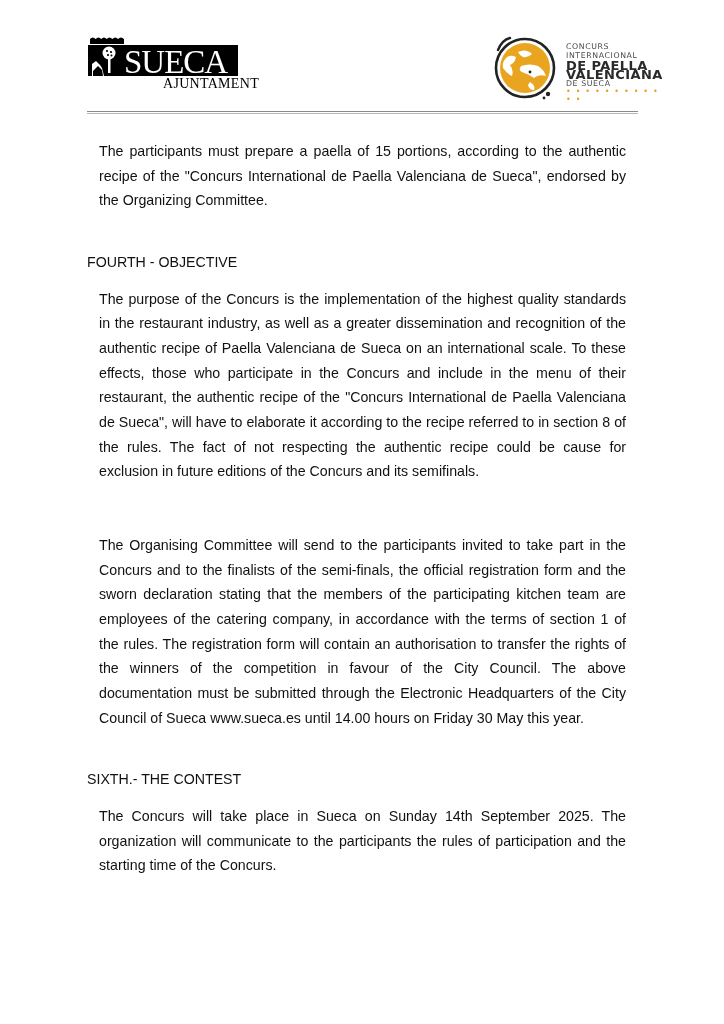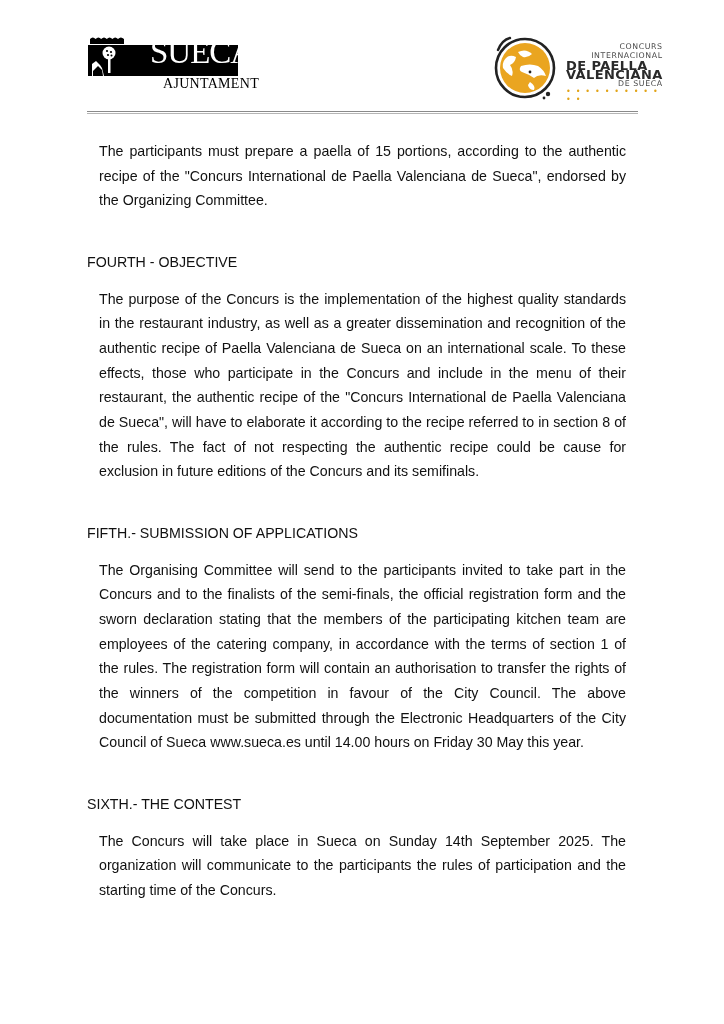--- a/index.html
+++ b/index.html
@@ -3,29 +3,29 @@
 <meta charset="utf-8">
 <style>
   html, body { margin:0; padding:0; background:#ffffff; }
   body { width:724px; height:1024px; position:relative; overflow:hidden;
          font-family:"Liberation Sans", sans-serif; color:#111; }
   .header { position:absolute; left:0; top:0; width:724px; height:120px; }
   .logo-sueca { position:absolute; left:88px; top:36px; width:160px; height:56px; }
   .crown { position:absolute; left:2px; top:0; width:34px; height:8px; }
   .sueca-block { position:absolute; left:0; top:9px; width:150px; height:31px; background:#000; }
   .sueca-emblem { position:absolute; left:2px; top:2px; width:36px; height:38px; }
-  .sueca-word { position:absolute; left:36px; top:1px; font-family:"Liberation Serif", serif;
-      font-size:33px; line-height:30px; color:#fff; letter-spacing:-1px;margin-left:26px; }
+  .sueca-word { position:absolute; left:36px; top:11px; font-family:"Liberation Serif", serif;
+      font-size:33px; line-height:30px; color:#fff; letter-spacing:-1px; }
   .ajuntament { position:absolute; left:75px; top:40px; font-family:"Liberation Serif", serif;
       font-size:14px; color:#000; letter-spacing:0.3px; }
   .logo-concurs { position:absolute; left:488px; top:30px; width:170px; height:80px; }
   .globe { position:absolute; left:0; top:0; width:74px; height:74px; }
   .concurs-text { position:absolute; left:78px; top:12px; font-family:"DejaVu Sans", sans-serif;
       line-height:9.3px; font-size:7.8px; color:#3a3a3a; letter-spacing:0.6px; }
-  .concurs-text .light { font-weight:normal; color:#4a4a4a;text-align:right; }
+  .concurs-text .light { font-weight:normal; color:#4a4a4a; }
   .concurs-text .bold { font-weight:bold; color:#2a2a2a; font-size:13px; letter-spacing:0.4px; }
   .concurs-text .dots { color:#e2a418; font-size:8px; letter-spacing:1.2px; line-height:8px; }
   .rule { position:absolute; left:87px; top:111px; width:551px; height:1px; background:#8a8a8a; }
   .rule2 { position:absolute; left:87px; top:113px; width:551px; height:1px; background:#b5b5b5; }
 
   .content { position:absolute; left:87px; top:127px; width:551px; }
   .content p { margin:12px; font-size:14.2px; line-height:24.7px; text-align:justify; }
   .content h2 { margin:0; font-size:14.2px; line-height:24.7px; font-weight:normal; }
   .gap { height:24.7px; }
 </style>
@@ -81,20 +81,19 @@
 </div>
 
 <div class="content">
   <p>The participants must prepare a paella of 15 portions, according to the authentic recipe of the "Concurs International de Paella Valenciana de Sueca", endorsed by the Organizing Committee.</p>
   <div class="gap"></div>
 
   <h2>FOURTH - OBJECTIVE</h2>
   <p>The purpose of the Concurs is the implementation of the highest quality standards in the restaurant industry, as well as a greater dissemination and recognition of the authentic recipe of Paella Valenciana de Sueca on an international scale. To these effects, those who participate in the Concurs and include in the menu of their restaurant, the authentic recipe of the "Concurs International de Paella Valenciana de Sueca", will have to elaborate it according to the recipe referred to in section 8 of the rules. The fact of not respecting the authentic recipe could be cause for exclusion in future editions of the Concurs and its semifinals.</p>
   <div class="gap"></div>
 
-  <h2>FIFTH.- SUBMISSION OF APPLICATIONS</h2>
   <p>The Organising Committee will send to the participants invited to take part in the Concurs and to the finalists of the semi-finals, the official registration form and the sworn declaration stating that the members of the participating kitchen team are employees of the catering company, in accordance with the terms of section 1 of the rules. The registration form will contain an authorisation to transfer the rights of the winners of the competition in favour of the City Council. The above documentation must be submitted through the Electronic Headquarters of the City Council of Sueca www.sueca.es until 14.00 hours on Friday 30 May this year.</p>
   <div class="gap"></div>
 
   <h2>SIXTH.- THE CONTEST</h2>
   <p>The Concurs will take place in Sueca on Sunday 14th September 2025. The organization will communicate to the participants the rules of participation and the starting time of the Concurs.</p>
   <div class="gap"></div>
 </div>
 
 </body></html>

